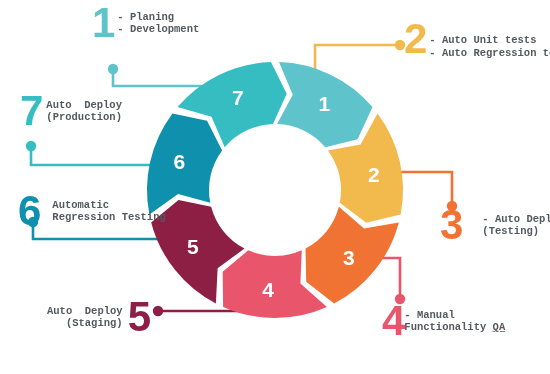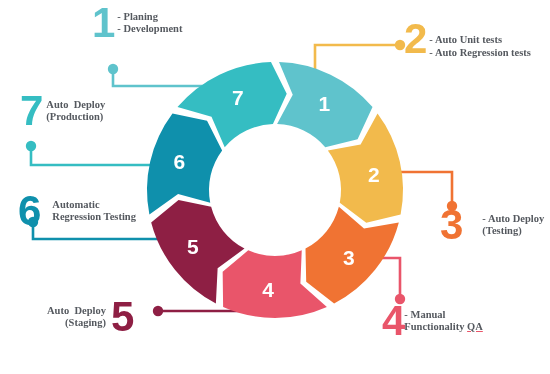--- a/index.html
+++ b/index.html
@@ -19,21 +19,21 @@
     text-anchor:middle;dominant-baseline:central;
   }
 
   .callout{position:absolute;display:flex;align-items:center;}
   .callout .bignum{
     font-family:"Liberation Sans", sans-serif;
     font-weight:700;font-size:42px;line-height:34px;
     letter-spacing:-1px;
   }
   .callout .txt{
-    font-family:Liberation Serif, serif;
+    font-family:Liberation Mono, monospace;
     font-weight:700;font-size:10.5px;line-height:12.5px;
     color:#55595f;white-space:pre;
   }
   .callout.left-text .txt{text-align:right;}
   .callout.right-text .txt{text-align:left;}
 
   .u-underline{text-decoration:underline;text-decoration-color:#e9556a;}
 
   
   #co1{left:92px;  top:6px;}

